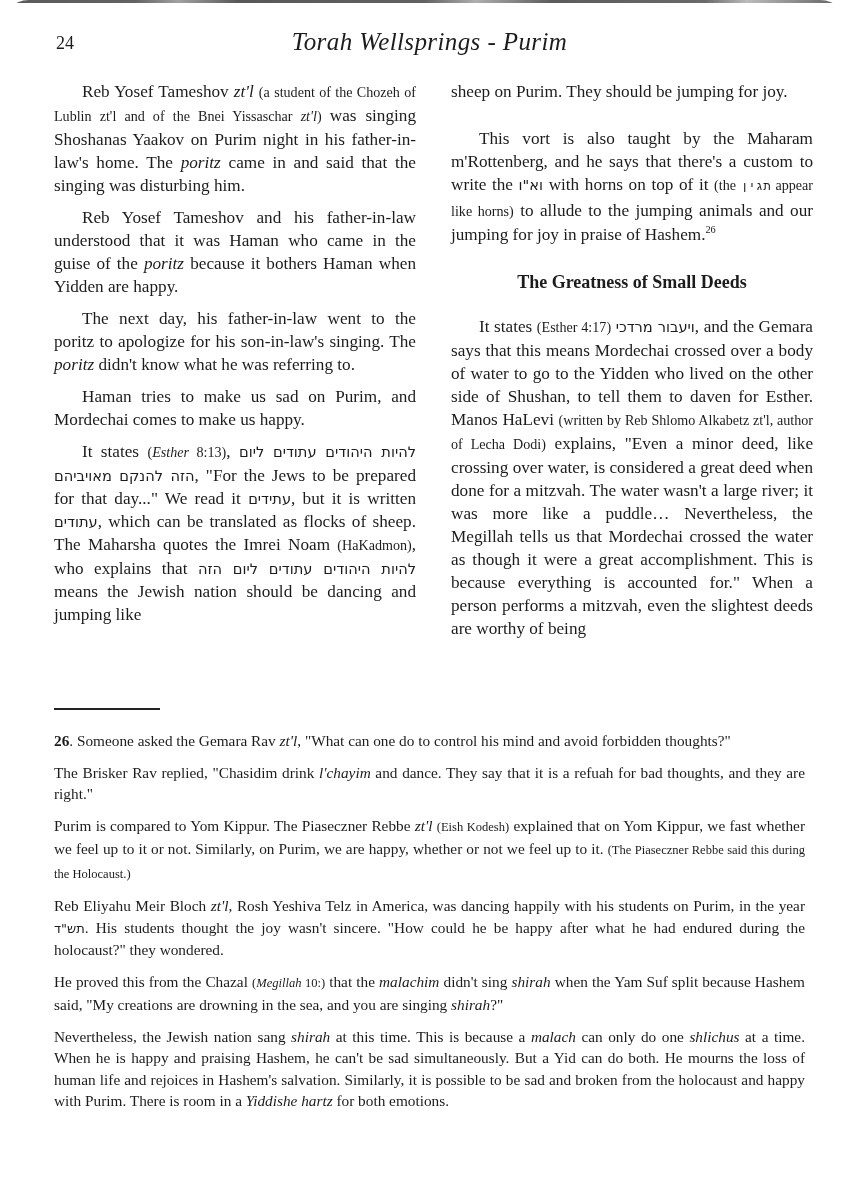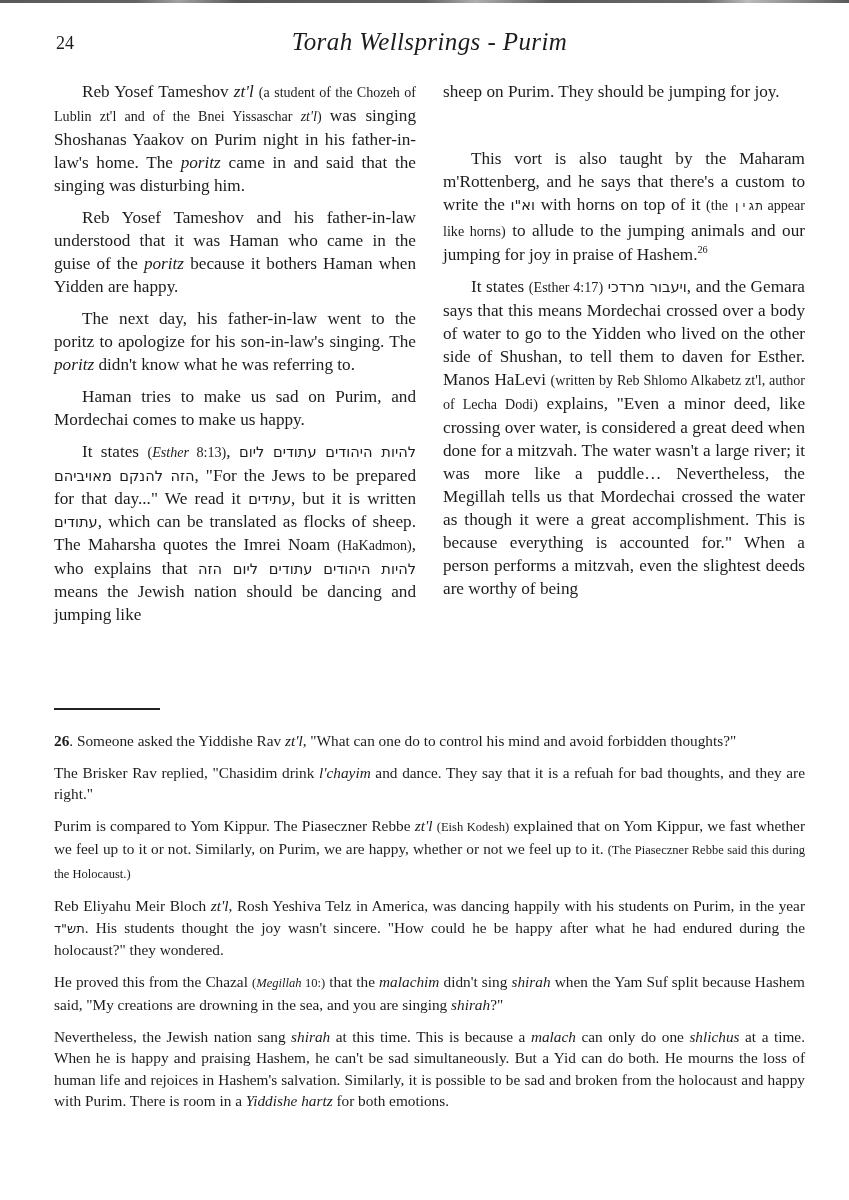--- a/index.html
+++ b/index.html
@@ -3,36 +3,37 @@
 <meta charset="utf-8">
 <style>
   html,body{margin:0;padding:0;}
   body{width:849px;height:1200px;background:#ffffff;}
   .page{
     width:849px;height:1200px;box-sizing:border-box;
     background:#ffffff;color:#1c1c1c;
     font-family:"Liberation Serif", serif;
     position:relative;overflow:hidden;
     padding:28px 44px 0 54px;
+    border-radius:29px;
   }
   .scan-edge{
     position:absolute;top:0;left:0;width:100%;height:3px;opacity:.8;
     background:linear-gradient(90deg,#303030 0%,#3c3c3c 16%,#8a8a8a 21%,#2e2e2e 28%,#3a3a3a 50%,#9a9a9a 56%,#333 65%,#444 83%,#aaa 88%,#2f2f2f 100%);
   }
   .page-header{position:relative;height:30px;margin-bottom:22px;}
   .page-num{position:absolute;left:2px;top:5px;font-size:18px;}
   .page-title{
     position:absolute;left:50%;top:0;transform:translateX(-50%);
     font-size:25px;font-style:italic;letter-spacing:.4px;white-space:nowrap;
   }
-  .columns{display:flex;gap:27px;min-height:612px;align-items:flex-start;}
+  .columns{display:flex;gap:35px;min-height:612px;align-items:flex-start;}
   .col{width:362px;flex:0 0 362px;}
   .para{font-size:17.2px;line-height:23px;text-align:justify;margin:0 0 9px;text-indent:0;}
   .para.indent{text-indent:28px;}
-  .para.gap-after{margin-bottom:44px;}
+  .para.gap-after{margin-bottom:24px;}
   .sec-heading{
     font-family:"Liberation Serif", serif;
     font-size:18px;font-weight:bold;text-align:center;margin:26px 0 22px;
   }
   .run-n{}
   .run-i{font-style:italic;}
   .run-b{font-weight:bold;}
   .run-sm{font-size:.82em;}
   .run-smi{font-size:.82em;font-style:italic;}
   .run-he{font-family:"DejaVu Sans", sans-serif;font-size:.85em;}
@@ -56,27 +57,28 @@
     <section class="col col-left">
         <p class="para indent"><span class="run-n">Reb Yosef Tameshov </span><span class="run-i">zt'l </span><span class="run-sm">(a student of the Chozeh of Lublin zt'l and of the Bnei Yissaschar </span><span class="run-smi">zt'l</span><span class="run-sm">) </span><span class="run-n">was singing Shoshanas Yaakov on Purim night in his father-in-law's home. The </span><span class="run-i">poritz</span><span class="run-n"> came in and said that the singing was disturbing him.</span></p>
         <p class="para indent"><span class="run-n">Reb Yosef Tameshov and his father-in-law understood that it was Haman who came in the guise of the </span><span class="run-i">poritz</span><span class="run-n"> because it bothers Haman when Yidden are happy.</span></p>
         <p class="para indent"><span class="run-n">The next day, his father-in-law went to the poritz to apologize for his son-in-law's singing. The </span><span class="run-i">poritz</span><span class="run-n"> didn't know what he was referring to.</span></p>
         <p class="para indent"><span class="run-n">Haman tries to make us sad on Purim, and Mordechai comes to make us happy.</span></p>
         <p class="para indent"><span class="run-n">It states </span><span class="run-sm">(</span><span class="run-smi">Esther</span><span class="run-sm"> 8:13)</span><span class="run-n">, </span><span class="run-he">להיות היהודים עתודים ליום הזה להנקם מאויביהם</span><span class="run-n">, "For the Jews to be prepared for that day..." We read it </span><span class="run-he">עתידים</span><span class="run-n">, but it is written </span><span class="run-he">עתודים</span><span class="run-n">, which can be translated as flocks of sheep. The Maharsha quotes the Imrei Noam </span><span class="run-sm">(HaKadmon)</span><span class="run-n">, who explains that </span><span class="run-he">להיות היהודים עתודים ליום הזה</span><span class="run-n"> means the Jewish nation should be dancing and jumping like</span></p>
       </section>
     <section class="col col-right">
         <p class="para gap-after"><span class="run-n">sheep on Purim. They should be jumping for joy.</span></p>
         <p class="para indent"><span class="run-n">This vort is also taught by the Maharam m'Rottenberg, and he says that there's a custom to write the </span><span class="run-he">וא"ו</span><span class="run-n"> with horns on top of it </span><span class="run-sm">(the </span><span class="run-hesm">תגין</span><span class="run-sm"> appear like horns)</span><span class="run-n"> to allude to the jumping animals and our jumping for joy in praise of Hashem.</span><span class="run-sup">26</span></p>
+        <h2 class="sec-heading">The Greatness of Small Deeds</h2>
         <p class="para indent"><span class="run-n">It states </span><span class="run-sm">(Esther 4:17)</span><span class="run-n"> </span><span class="run-he">ויעבור מרדכי</span><span class="run-n">, and the Gemara says that this means Mordechai crossed over a body of water to go to the Yidden who lived on the other side of Shushan, to tell them to daven for Esther. Manos HaLevi </span><span class="run-sm">(written by Reb Shlomo Alkabetz zt'l, author of Lecha Dodi)</span><span class="run-n"> explains, "Even a minor deed, like crossing over water, is considered a great deed when done for a mitzvah. The water wasn't a large river; it was more like a puddle… Nevertheless, the Megillah tells us that Mordechai crossed the water as though it were a great accomplishment. This is because everything is accounted for." When a person performs a mitzvah, even the slightest deeds are worthy of being</span></p>
       </section>
   </main>
 
   <div class="fn-rule"></div>
 
   <footer class="footnotes">
-      <p class="para"><span class="run-b">26</span><span class="run-n">. Someone asked the Yiddishe Rav </span><span class="run-i">zt'l</span><span class="run-n">, "What can one do to control his mind and avoid forbidden thoughts?"</span></p>
+      <p class="para"><span class="run-b">26</span><span class="run-n">. Someone asked the Gemara Rav </span><span class="run-i">zt'l</span><span class="run-n">, "What can one do to control his mind and avoid forbidden thoughts?"</span></p>
       <p class="para"><span class="run-n">The Brisker Rav replied, "Chasidim drink </span><span class="run-i">l'chayim</span><span class="run-n"> and dance. They say that it is a refuah for bad thoughts, and they are right."</span></p>
       <p class="para"><span class="run-n">Purim is compared to Yom Kippur. The Piaseczner Rebbe </span><span class="run-i">zt'l</span><span class="run-n"> </span><span class="run-sm">(Eish Kodesh)</span><span class="run-n"> explained that on Yom Kippur, we fast whether we feel up to it or not. Similarly, on Purim, we are happy, whether or not we feel up to it. </span><span class="run-sm">(The Piaseczner Rebbe said this during the Holocaust.)</span></p>
       <p class="para"><span class="run-n">Reb Eliyahu Meir Bloch </span><span class="run-i">zt'l</span><span class="run-n">, Rosh Yeshiva Telz in America, was dancing happily with his students on Purim, in the year </span><span class="run-he">תש"ד</span><span class="run-n">. His students thought the joy wasn't sincere. "How could he be happy after what he had endured during the holocaust?" they wondered.</span></p>
       <p class="para"><span class="run-n">He proved this from the Chazal </span><span class="run-sm">(</span><span class="run-smi">Megillah</span><span class="run-sm"> 10:)</span><span class="run-n"> that the </span><span class="run-i">malachim</span><span class="run-n"> didn't sing </span><span class="run-i">shirah</span><span class="run-n"> when the Yam Suf split because Hashem said, "My creations are drowning in the sea, and you are singing </span><span class="run-i">shirah</span><span class="run-n">?"</span></p>
       <p class="para"><span class="run-n">Nevertheless, the Jewish nation sang </span><span class="run-i">shirah</span><span class="run-n"> at this time. This is because a </span><span class="run-i">malach</span><span class="run-n"> can only do one </span><span class="run-i">shlichus</span><span class="run-n"> at a time. When he is happy and praising Hashem, he can't be sad simultaneously. But a Yid can do both. He mourns the loss of human life and rejoices in Hashem's salvation. Similarly, it is possible to be sad and broken from the holocaust and happy with Purim. There is room in a </span><span class="run-i">Yiddishe hartz</span><span class="run-n"> for both emotions.</span></p>
     </footer>
 </div>
 
 </body></html>

